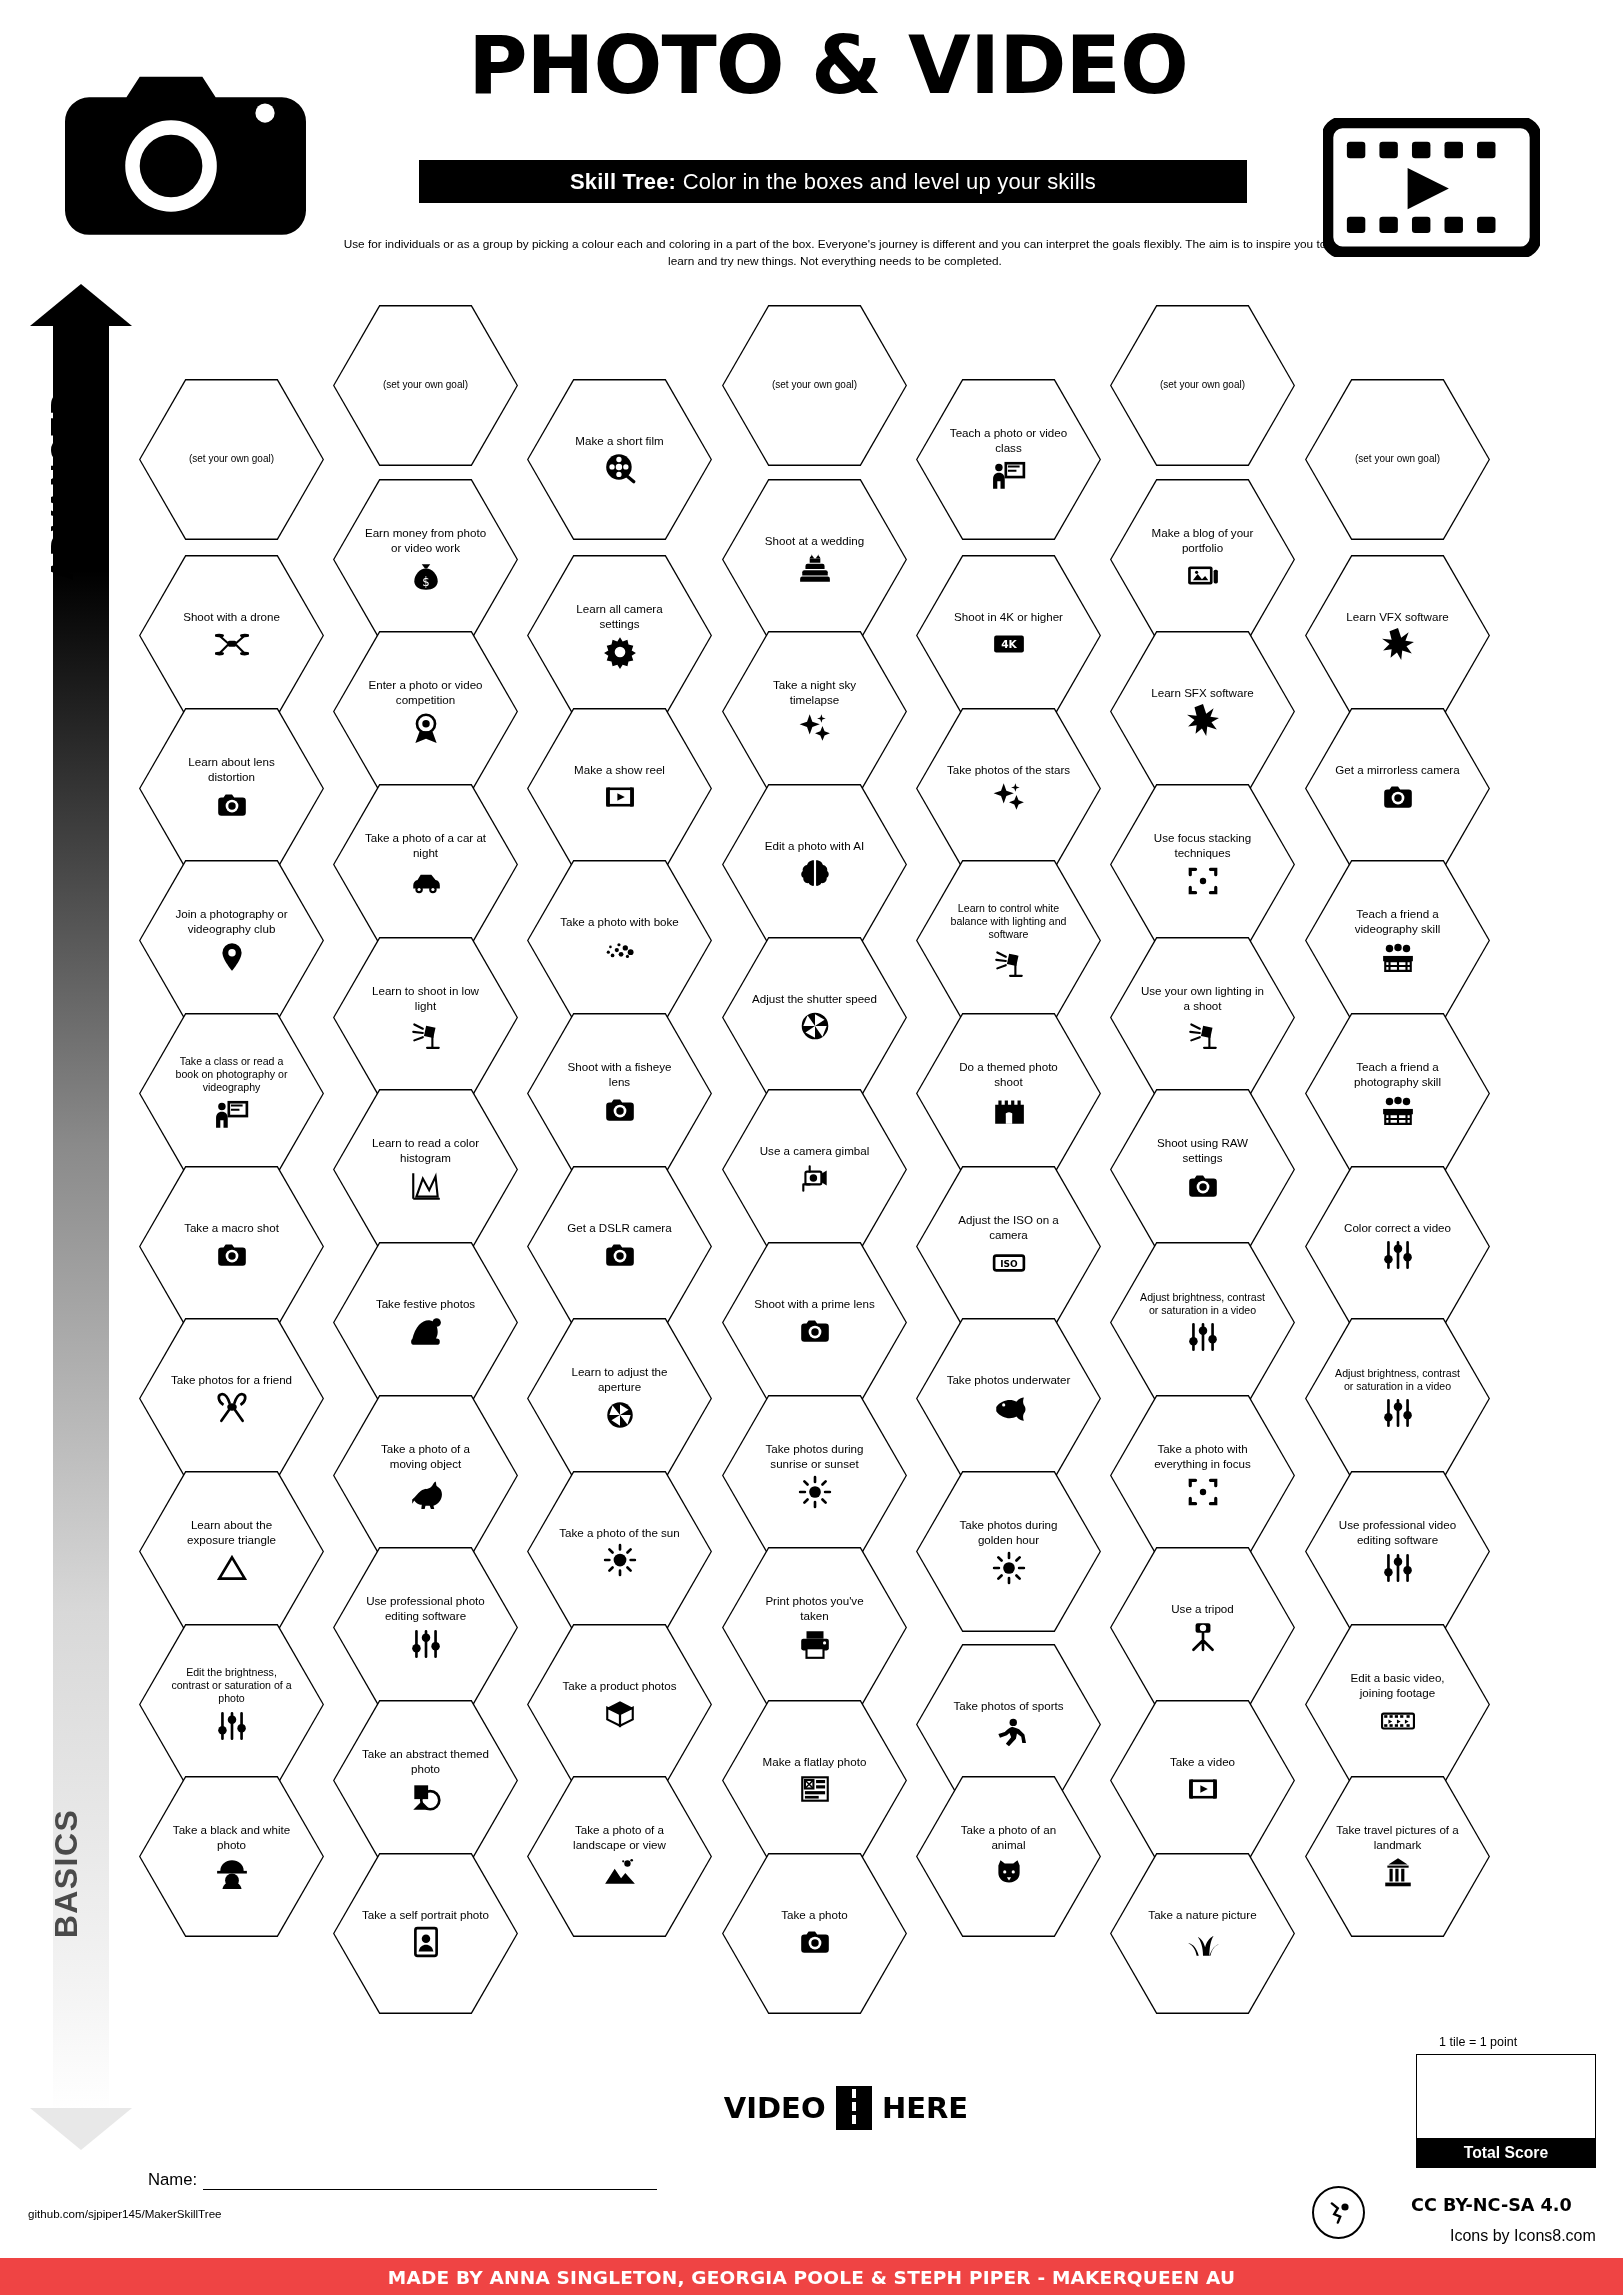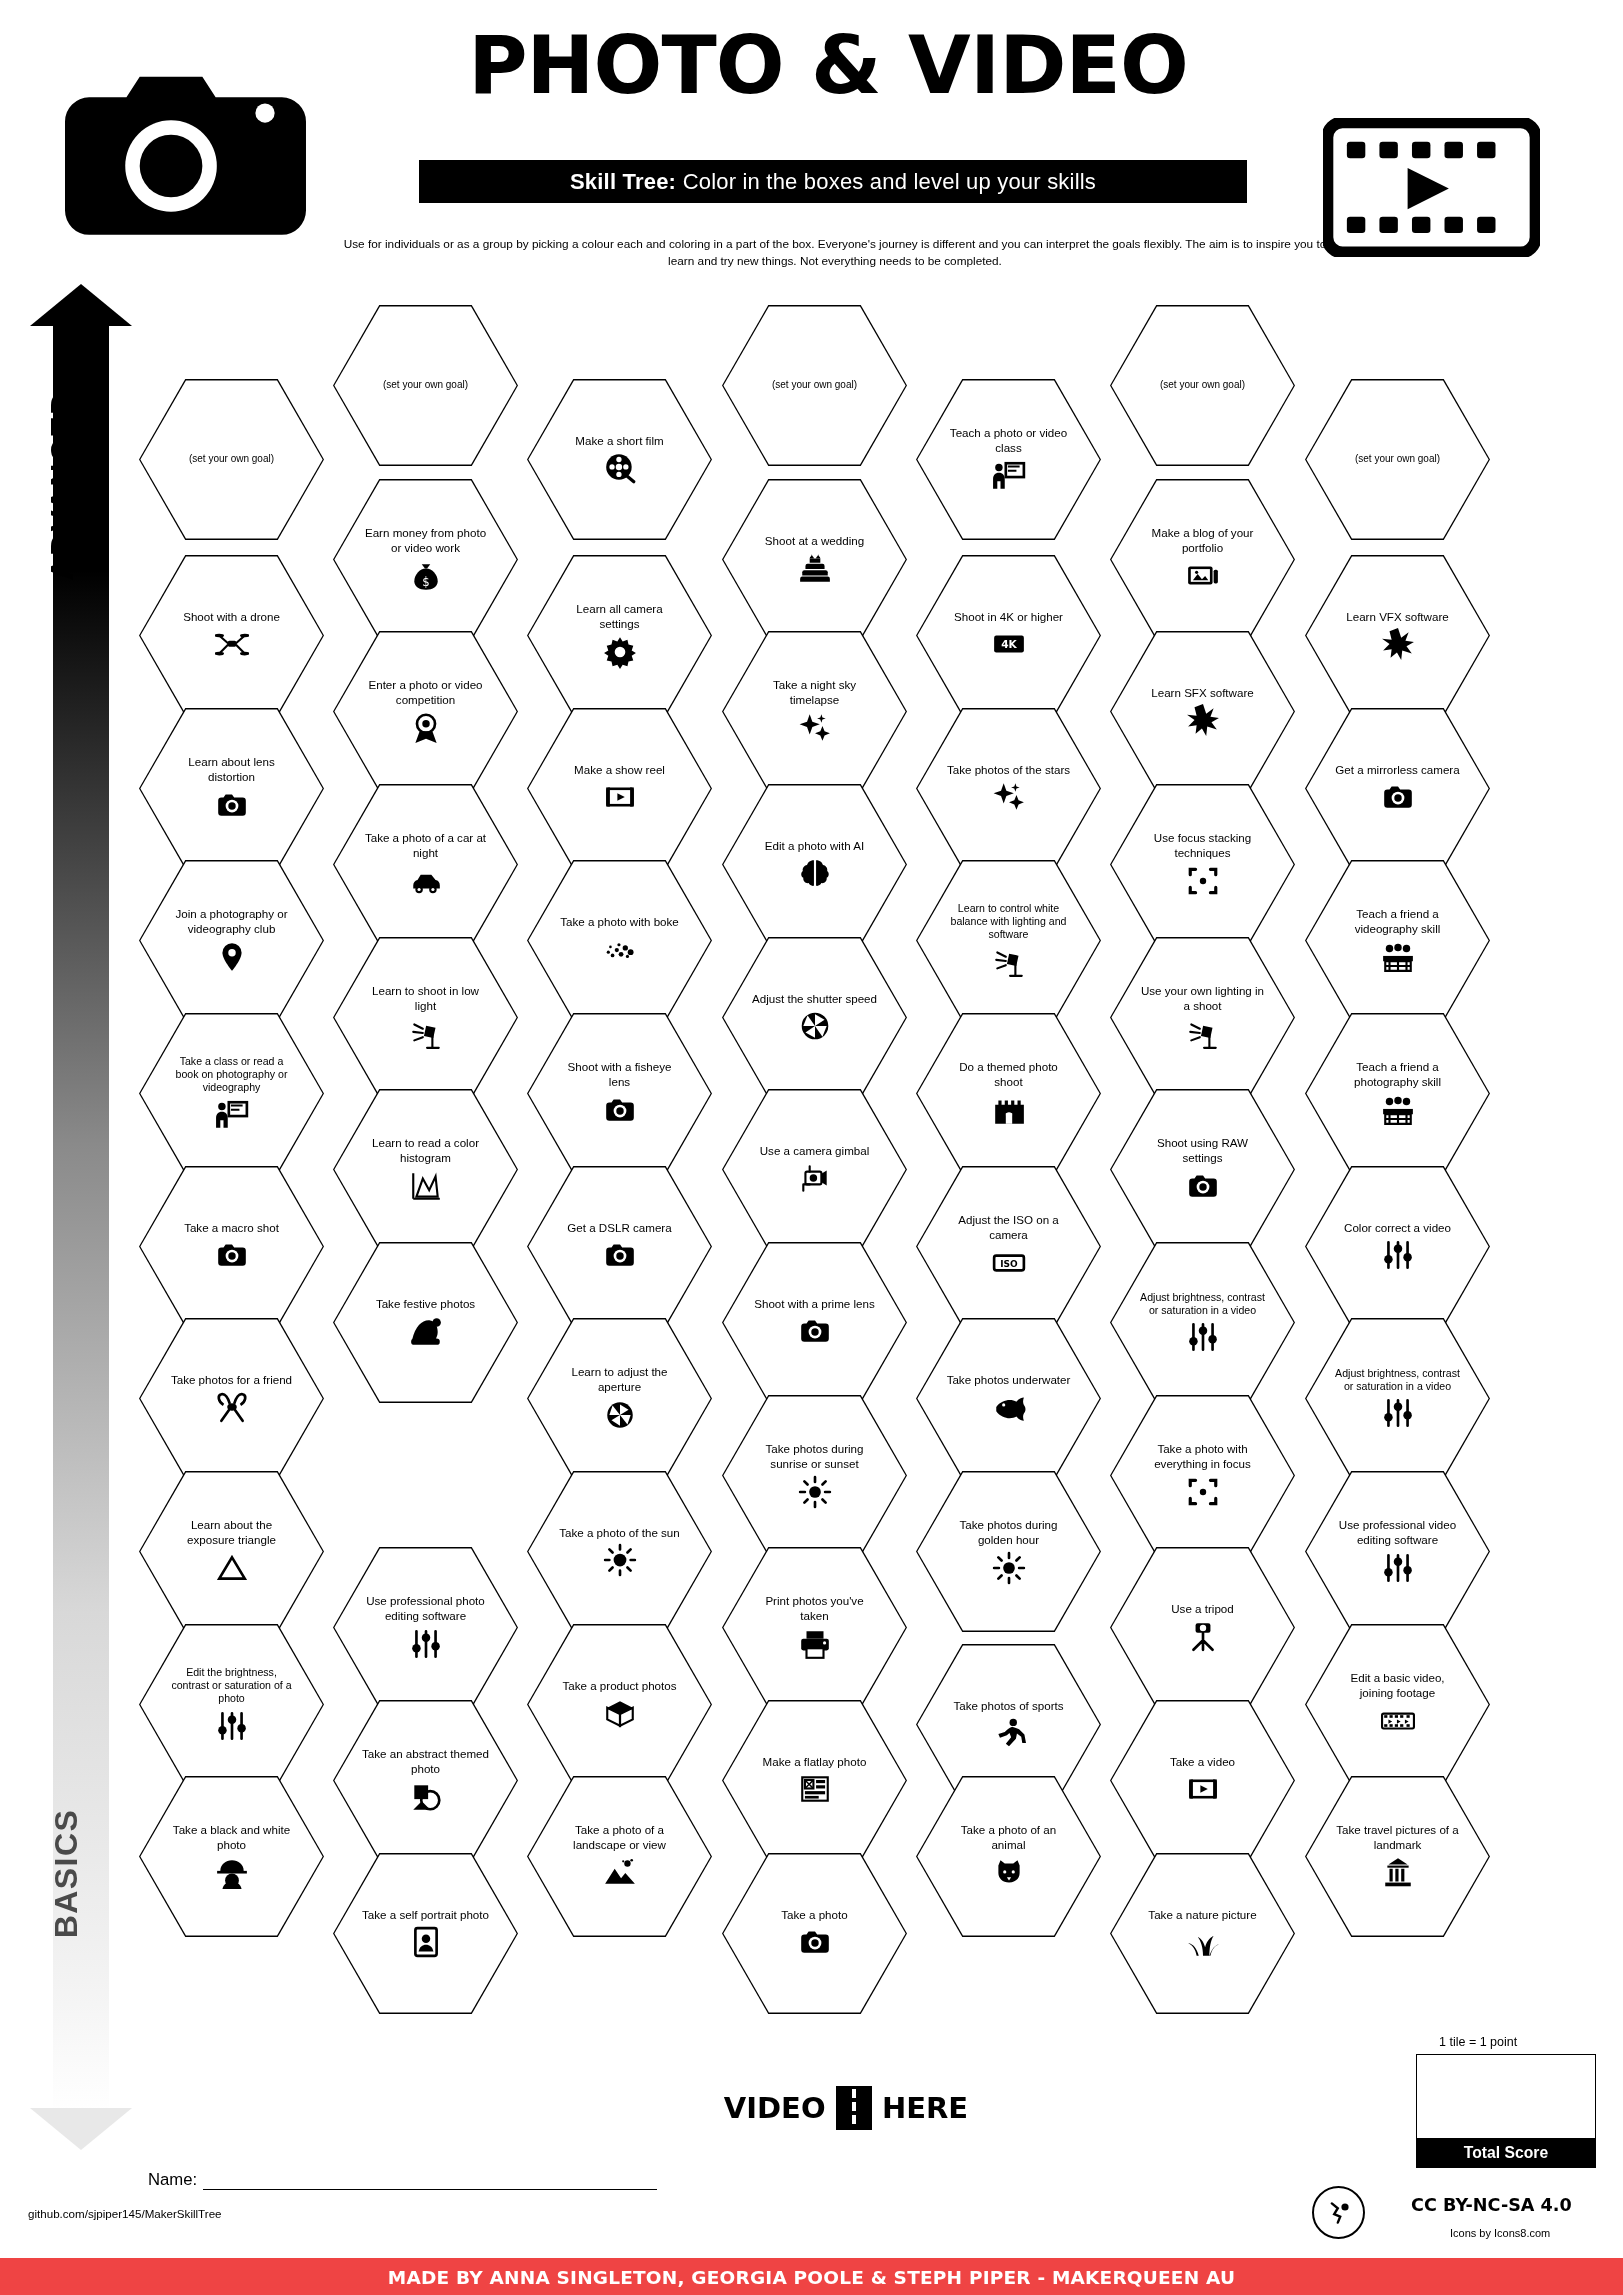--- a/index.html
+++ b/index.html
@@ -130,21 +130,21 @@
   #score-label {
     position:absolute; left:1439px; top:2035px; font-size:12.5px;
   }
   #score-bar {
     position:absolute; left:0; bottom:0; width:100%; height:29px;
     background:#000; color:#fff; display:flex; align-items:center; justify-content:center;
     font-size:15.7px; font-weight:bold;
   }
 
   #cc-text { position:absolute; left:1411px; top:2195px; font-size:17.6px; font-weight:bold; font-family:"DejaVu Sans", sans-serif; }
-  #icons8 { position:absolute; left:1450px; top:2227px; font-size:11px; }
+  #icons8 { position:absolute; left:1450px; top:2227px; font-size:16px; }
   #cc-badge {
     position:absolute; left:1312px; top:2186px; width:53px; height:53px;
     border:2.3px solid #000; border-radius:50%;
     display:flex; align-items:center; justify-content:center;
   }
 
   #footer-bar {
     position:absolute; left:0; top:2258px; width:1623px; height:38px;
     background:#ef4444; color:#fff;
     display:flex; align-items:center; justify-content:center;
@@ -412,20 +412,31 @@
         <div class="label">Take festive photos</div>
         <div class="icon">
           <svg viewBox="0 0 64 64" xmlns="http://www.w3.org/2000/svg">
             <path d="M6 48c6-26 20-38 34-36 10 2 14 12 14 22 0 6-2 10-4 14z" fill="#000"></path>
             <rect x="4" y="46" width="54" height="12" rx="6" fill="#000"></rect>
             <circle cx="52" cy="16" r="8" fill="#000"></circle>
           </svg>
         </div>
       </div>
     </div>
+    <div class="hex" style="left: 333px; top: 1395px;">
+      <div class="shape"></div>
+      <div class="inner">
+        <div class="label">Take a photo of a moving object</div>
+        <div class="icon">
+          <svg viewBox="0 0 64 64" xmlns="http://www.w3.org/2000/svg">
+            <path d="M6 46c6-4 10-12 16-16 8-6 14-2 20-8 3-3 4-8 8-10 2 4 0 8 4 10 5 3 8 8 8 14 0 10-6 18-16 22l2 8h-6l-3-8h-8l-2 8h-6l1-10c-6 0-12-4-14-8l-4 6z" fill="#000"></path>
+          </svg>
+        </div>
+      </div>
+    </div>
     <div class="hex" style="left: 333px; top: 1547px;">
       <div class="shape"></div>
       <div class="inner">
         <div class="label">Use professional photo editing software</div>
         <div class="icon">
           <svg viewBox="0 0 64 64" xmlns="http://www.w3.org/2000/svg">
             <g stroke="#000" stroke-width="5" stroke-linecap="round">
               <path d="M14 8v48M32 8v48M50 8v48"></path>
             </g>
             <circle cx="14" cy="40" r="8" fill="#000"></circle>

